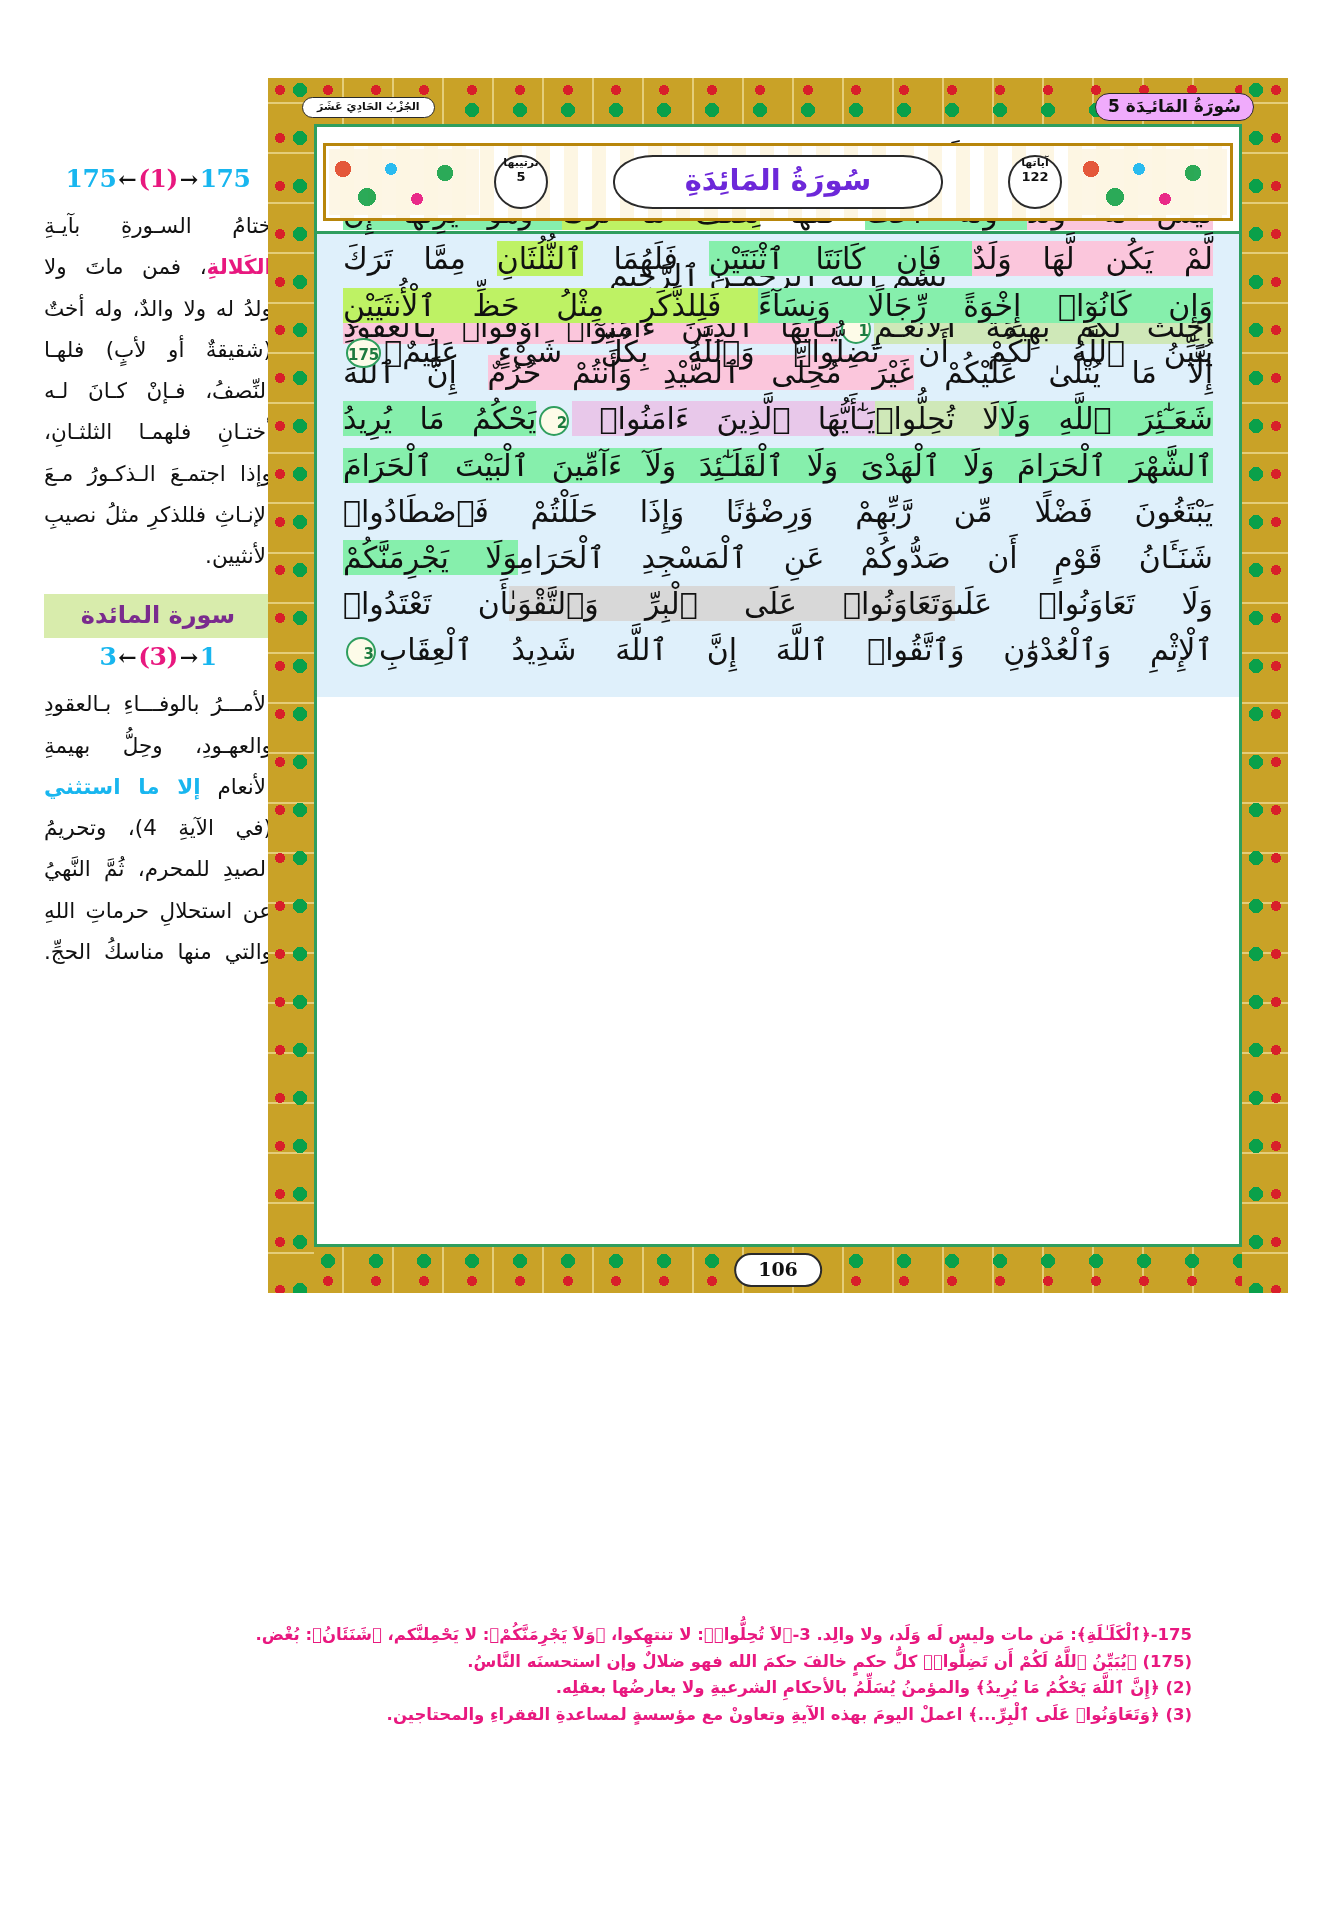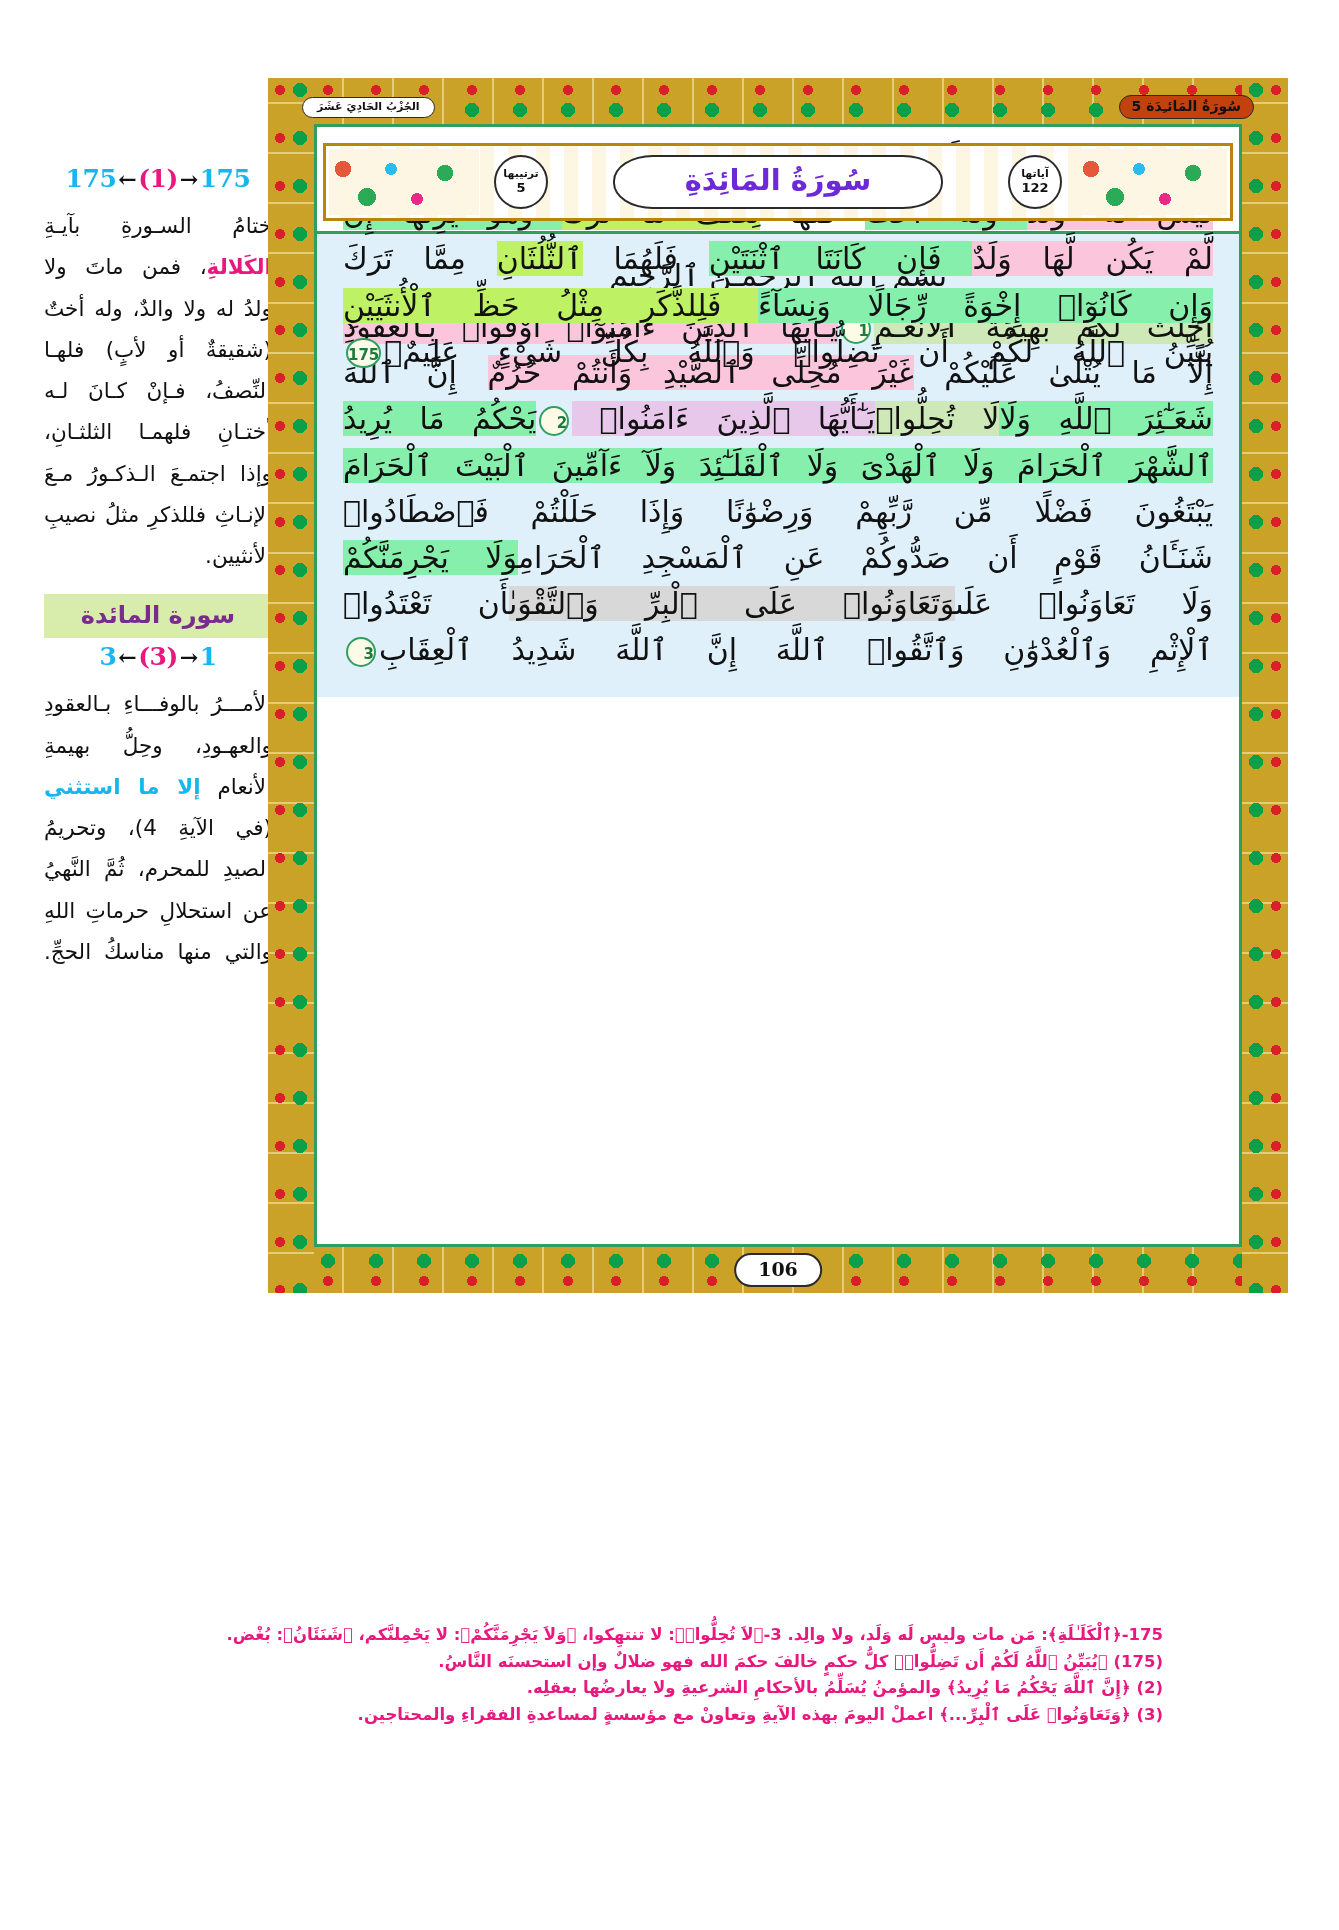--- a/index.html
+++ b/index.html
@@ -119,25 +119,25 @@
     border: 1.5px solid #2a2a2a;
     border-radius: 16px;
     padding: 2px 14px 4px 14px;
     font-size: 11px;
     color: #111;
     font-weight: bold;
     white-space: nowrap;
     text-align: right;
   }
   .runhead-surah {
-    background: #c2410c;
+    background: #f0abfc;
     border: 1.5px solid #2a2a2a;
     border-radius: 16px;
     padding: 2px 12px 4px 12px;
-    font-size: 14px;
+    font-size: 17px;
     color: #111;
     font-weight: bold;
     white-space: nowrap;
   }
 
   
   .quran-top {
     position: absolute;
     left: 0; right: 0; top: 0;
     padding: 14px 26px 8px 26px;
@@ -216,21 +216,21 @@
     white-space: nowrap;
   }
   .panel-badge {
     position: absolute; z-index: 4;
     top: 50%; transform: translateY(-50%);
     width: 54px; height: 54px;
     border-radius: 50%;
     background: #ffffff;
     border: 2px solid #2a2a2a;
     display: flex; flex-direction: column;
-    align-items: center; justify-content: center;
+    align-items: center; 
     font-size: 11px; line-height: 1.15; color: #111; font-weight: bold;
   }
   .panel-badge.right { right: 168px; }
   .panel-badge.left  { left: 168px; }
   .panel-badge b { font-size: 13px; }
 
   
   .quran-body {
     background: #dff0fb;
     border-top: 3px solid #2f9e5e;
@@ -253,21 +253,21 @@
     border-radius: 20px;
     padding: 3px 22px 5px 22px;
     font-size: 19px; font-weight: bold; color: #111;
     font-family: "DejaVu Serif", "Liberation Serif", serif;
     z-index: 6;
   }
 
   
   .footnotes {
     position: absolute;
-    left: 153px; top: 1622px;
+    left: 182px; top: 1622px;
     width: 1010px;
     direction: rtl;
     text-align: justify;
   }
   .fn-line {
     color: #e8187f;
     font-weight: bold;
     font-size: 16.5px;
     line-height: 1.62;
     white-space: nowrap;

